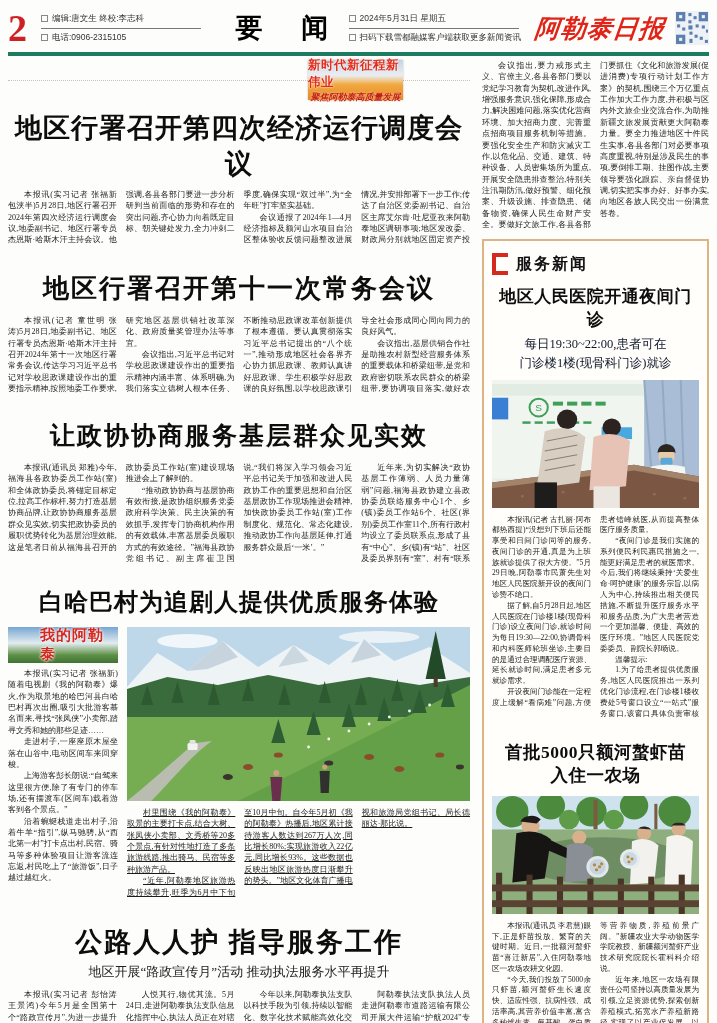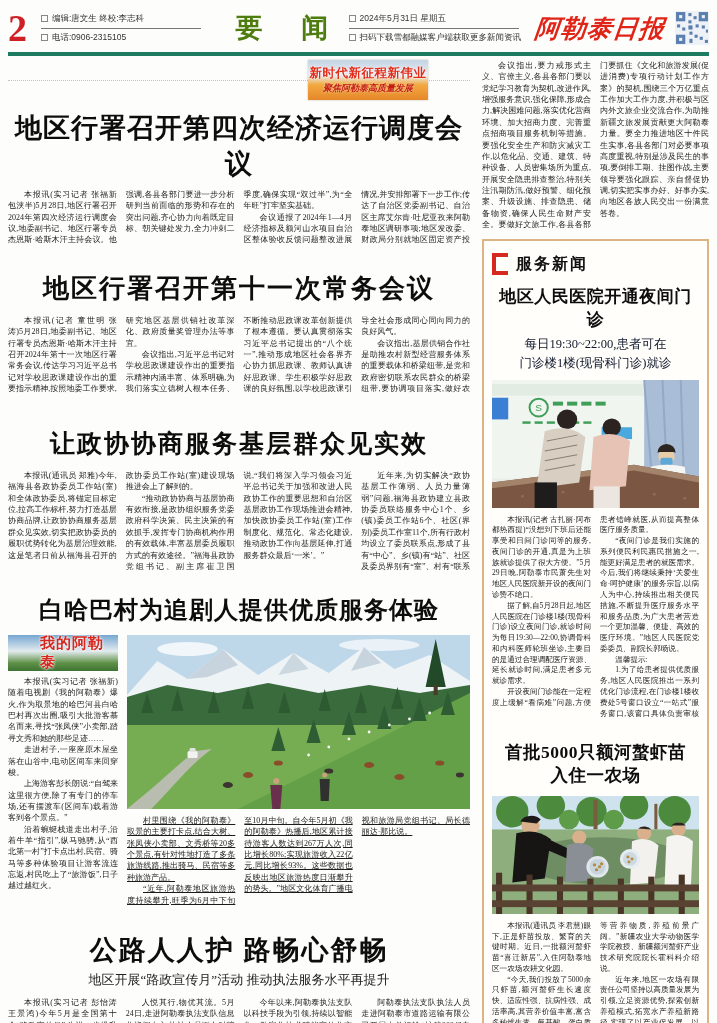--- a/index.html
+++ b/index.html
@@ -7,21 +7,21 @@
   body { background:#fdfdfb; font-family:"Liberation Serif", serif; overflow:hidden; }
   .page { width:717px; height:1023px; padding:6px 8px 0 8px; position:relative; }
 
   
   .hdr { display:flex; align-items:center; height:44px; }
   .pagenum { font-size:38px; font-weight:900; color:#cf2026; font-family:"Liberation Serif",serif; line-height:1; margin-right:14px; }
   .hdr-block { font-family:"Liberation Sans",sans-serif; font-size:8.5px; color:#333; }
   .hdr-row { display:flex; align-items:center; gap:4px; padding:3px 0; }
   .hdr-sep { border-top:1px solid #777; width:160px; }
   .sq { width:7px; height:7px; border:1px solid #888; display:inline-block; flex:0 0 auto; }
-  .edition { font-size:27px; font-weight:700; letter-spacing:16px; color:#4d7c0f; margin:0 auto; padding-left:30px;text-align:center; }
+  .edition { font-size:27px; font-weight:700; letter-spacing:16px; color:#000000; margin:0 auto; padding-left:30px;text-align:center; }
   .datewrap .hdr-sep { width:170px; }
   .masthead { font-size:25px; font-weight:900; font-style:italic; color:#e02518; letter-spacing:1px; transform:skewX(-6deg); margin:0 10px 0 14px; white-space:nowrap; }
   .qr { width:34px; height:34px; flex:0 0 auto; }
   .rule { height:4px; background:#1d7b60; margin-top:2px; }
 
   
   .main { display:flex; gap:12px; margin-top:4px; }
   .colL { width:462px; flex:0 0 462px; }
   .colR { flex:1; min-width:0; }
 
@@ -29,34 +29,34 @@
   .bodytxt { font-size:8px; line-height:1.42; text-align:justify; color:#1c1c1c; overflow:hidden; column-gap:9px; column-fill:auto; }
   .bodytxt p { text-indent:2em; }
   .c4 { column-count:4; }
   .c3 { column-count:3; }
   .c2 { column-count:2; }
   .hl { font-weight:700; text-align:center; color:#0d0d0d; font-family:"Liberation Serif",serif; }
 
   
   .strip { position:relative; height:42px; }
   .strip .dots { position:absolute; top:20px; left:0; right:0; border-top:1px dotted #c9c2b6; }
-  .banner { position:absolute; left:300px; top:0; width:120px; height:40px;
+  .banner { position:absolute; left:300px; top:0; width:95px; height:40px;
     background:linear-gradient(180deg,#c3d4e4 0%,#e9eef3 38%,#f2a93f 62%,#e5872a 100%);
     display:flex; flex-direction:column; align-items:center; justify-content:center; box-shadow:0 0 2px rgba(0,0,0,.25); }
   .banner .l1 { font-size:12.5px; font-weight:900; color:#e02d1c; text-shadow:0 0 2px #fff,0 0 1px #fff; letter-spacing:.5px; }
   .banner .l2 { font-size:9px; font-weight:700; font-style:italic; color:#c41d12; text-shadow:0 0 2px #ffe9c2; }
   .a1-title { font-size:27px; letter-spacing:1px; margin:8px 0 7px; }
   .a1-body { height:64px; }
 
   
   .a2-title { font-size:26px; letter-spacing:2px; margin:18px 0 9px; }
   .a2-body { height:80px; }
 
   
-  .a3-title { font-size:25px; letter-spacing:2px; margin:32px 0 10px; }
+  .a3-title { font-size:25px; letter-spacing:2px; margin:24px 0 10px; }
   .a3-body { height:108px; }
 
   
   .a4-title { font-size:24px; letter-spacing:1px; margin:16px 0 9px; }
   .a4-wrap { display:flex; gap:9px; }
   .a4-left { width:110px; flex:0 0 110px; }
   .mybanner { width:110px; height:36px; background:linear-gradient(180deg,#76a7d2 0%,#e3ebee 45%,#5e9147 78%,#3f7334 100%);
     display:flex; align-items:center; justify-content:center; margin-bottom:5px; }
   .mybanner span { font-size:15px; font-weight:900; color:#d5281e; letter-spacing:1px; text-shadow:0 0 2px #fff,0 0 3px #fff;padding-left:32px; }
   .a4-leftbody { height:240px; }
@@ -251,21 +251,21 @@
                 <path d="M191,144 L201,144 L200,166 L192,166 Z" fill="#30302e"></path>
               </g>
           </svg>
           <div class="bodytxt c3 a4-below">
               <p>村里围绕《我的阿勒泰》取景的主要打卡点,结合大树、张凤侠小卖部、文秀桥等20多个景点,有针对性地打造了多条旅游线路,推出骑马、民宿等多种旅游产品。</p>
               <p>“近年,阿勒泰地区旅游热度持续攀升,旺季为6月中下旬至10月中旬。自今年5月初《我的阿勒泰》热播后,地区累计接待游客人数达到267万人次,同比增长80%;实现旅游收入22亿元,同比增长93%。这些数据也反映出地区旅游热度日渐攀升的势头。”地区文化体育广播电视和旅游局党组书记、局长德丽达·那比说。</p>
             </div>
         </div>
       </div>
 
-      <h2 class="hl a5-title">公路人人护 路畅心舒畅</h2>
+      <h2 class="hl a5-title">公路人人护 指导服务工作</h2>
       <div class="a5-sub">地区开展“路政宣传月”活动 推动执法服务水平再提升</div>
       <div class="bodytxt c4 a5-body">
           <p>本报讯(实习记者 彭怡涛 王景鸿)今年5月是全国第十个“路政宣传月”,为进一步提升路政管理水平,强化全社会爱路护路意识,聚力服务群众安全出行,连日来,自治区交通运输综合行政执法局阿勒泰执法支队以“公路人人护,路畅心舒畅”为主题,深入开展路政宣传,全力营造爱路护路的良好氛围。</p>
           <p>人悦其行,物优其流。5月24日,走进阿勒泰执法支队信息化指挥中心,执法人员正在对辖区9条执法巡查公路、18辆执法巡查车辆及100余部执法记录仪、手持执法终端等移动执法设备进行实时监控和指挥调度,全面掌握辖区第一线执法人员现场执法办案情况。</p>
           <p>今年以来,阿勒泰执法支队以科技手段为引领,持续以智能化、数字化技术赋能高效化交通执法,对一线执法力量进行可视化管理,形成“固定+移动”的执法布控网络体系,助力交通执法由“粗放型”执法模式向“精准化”执法模式转型,实现执法效能“质”“效”双提升。</p>
           <p>阿勒泰执法支队执法人员走进阿勒泰市道路运输有限公司开展大件运输“护航2024”专项行动,通过政策宣讲、业务咨询、上门服务、面对面交流等方式,了解企业困难和需求,将《中华人民共和国公路法》《公路安全保护条例》《超限运输车辆行驶公路管理规定》等法律法规以及大件运输相关政策宣传到位,为企业提供咨询、现场审批、通过监管等专业化服务,提升大件运输许可服务水平和服务效率,助力大件运输行业良性循环和健康发展,促进交通物流降本提质增效。</p>
         </div>
     </div>
 
     <div class="colR">

